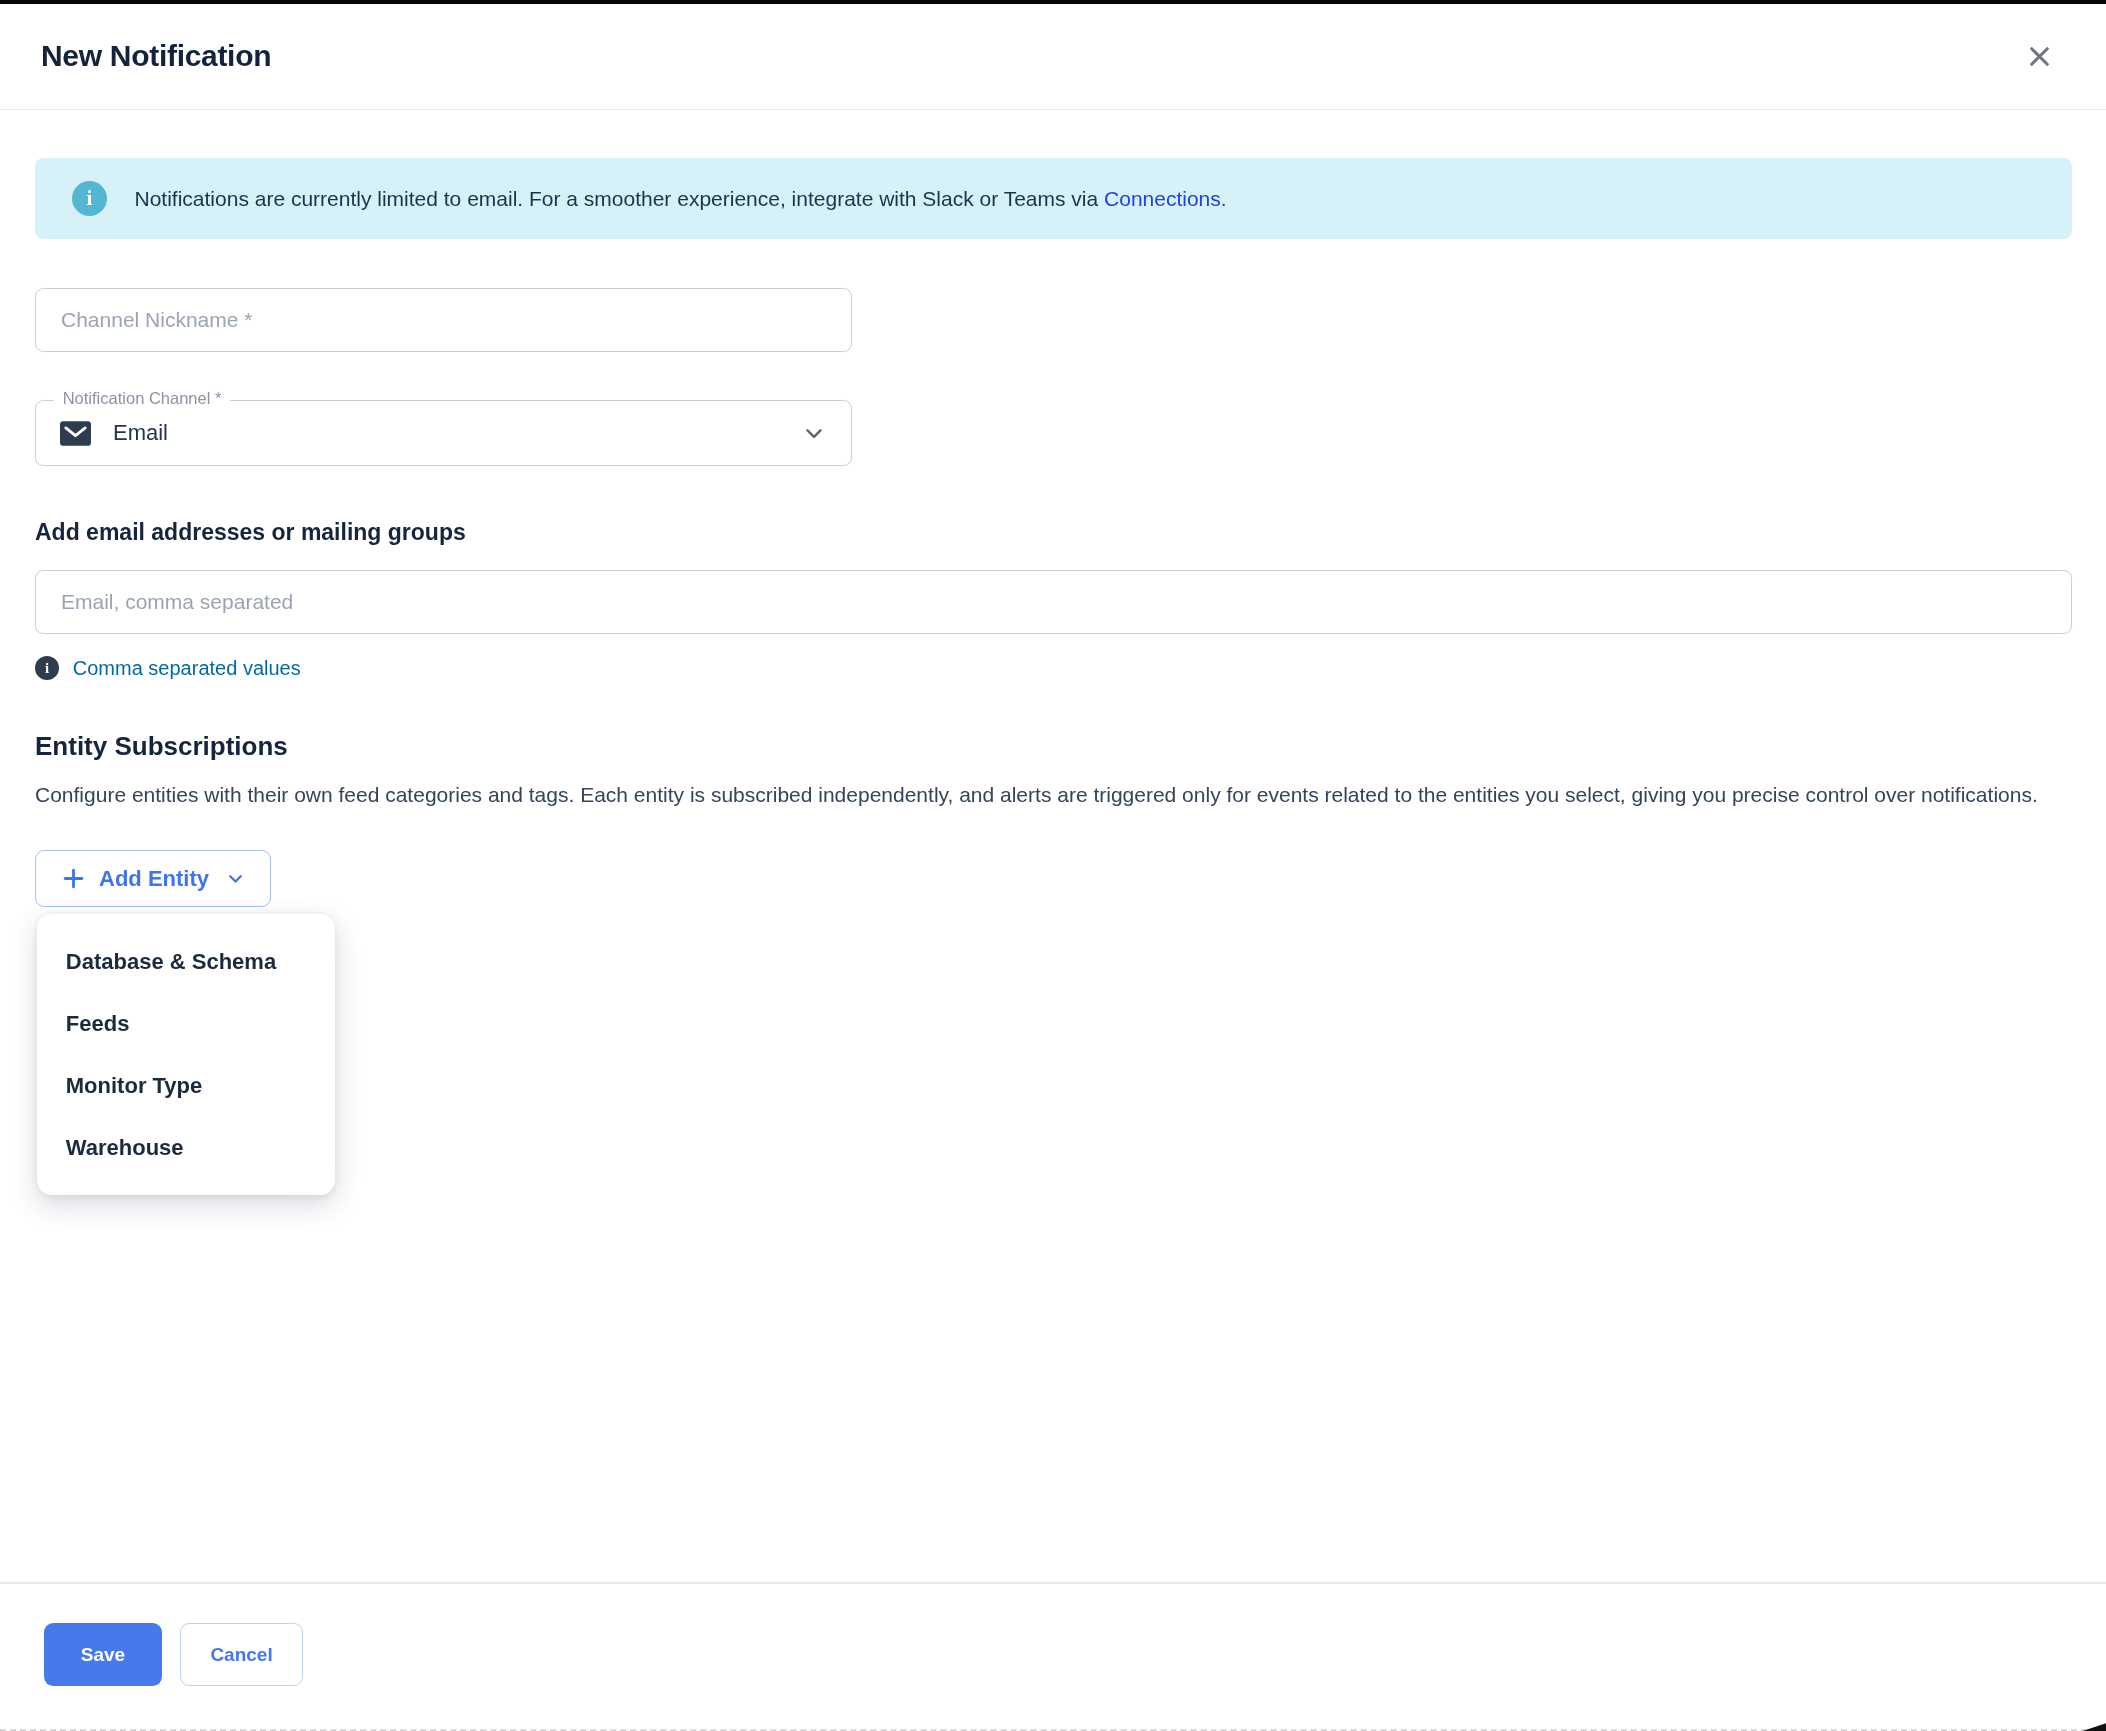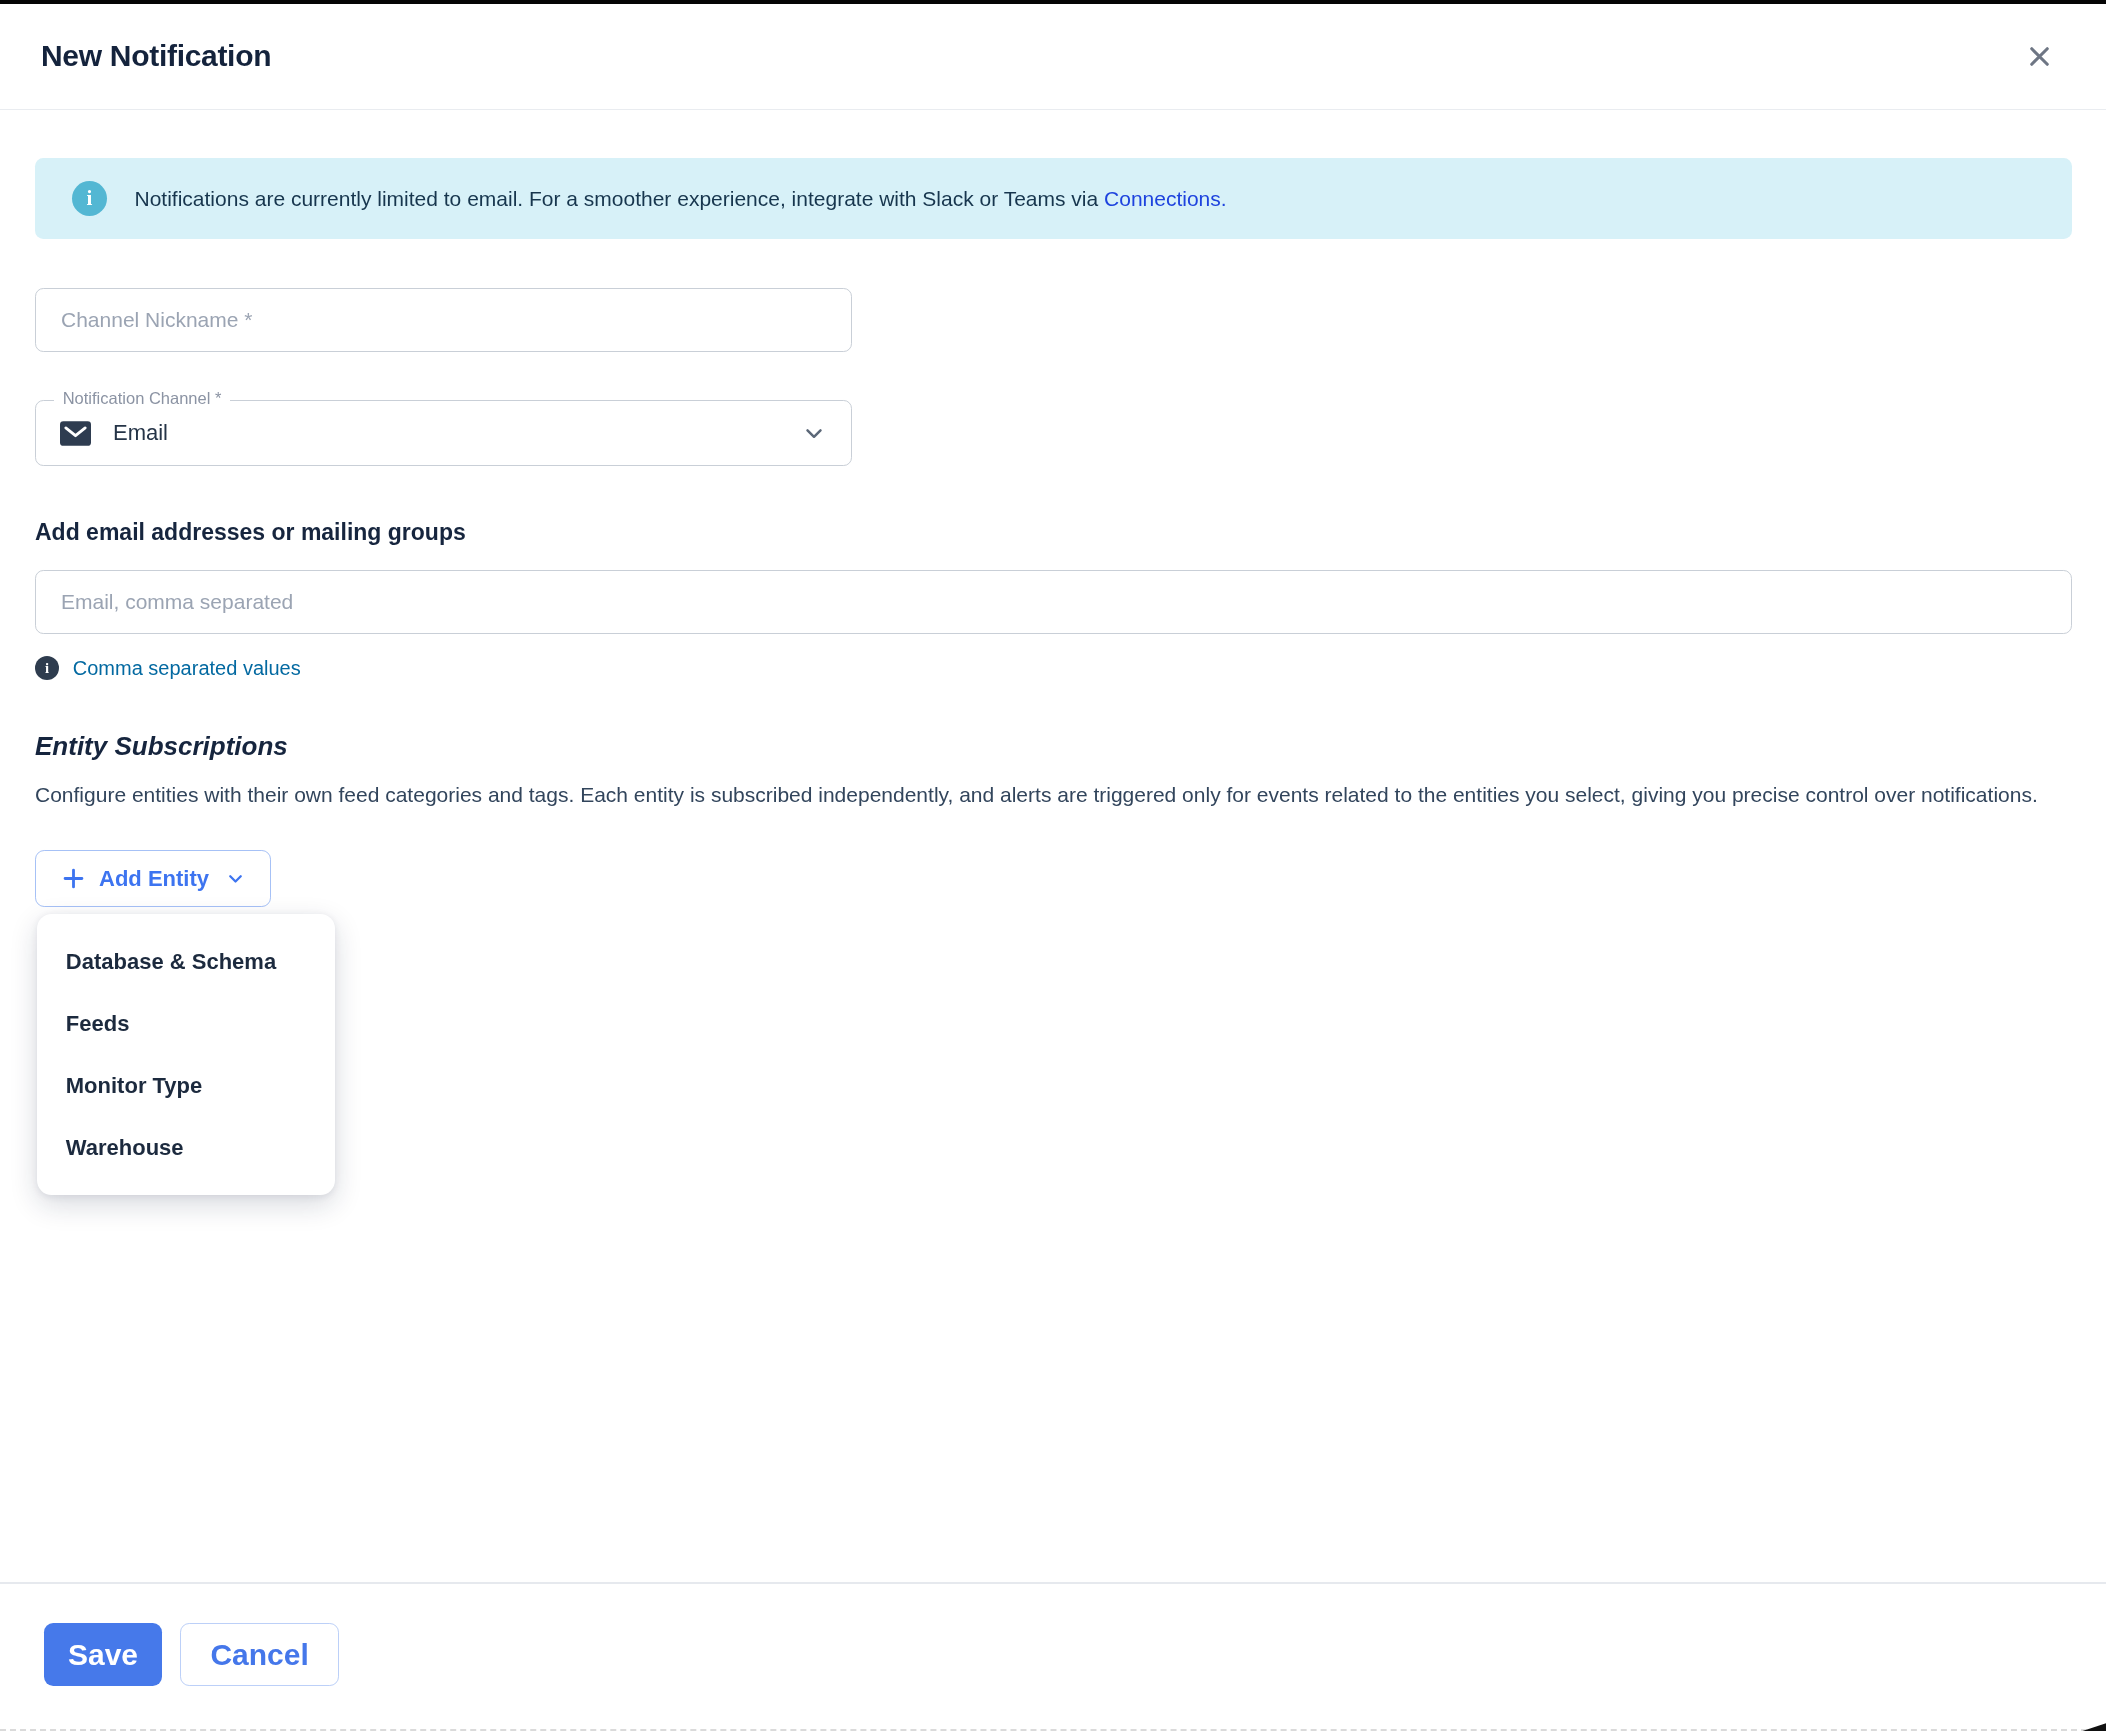--- a/index.html
+++ b/index.html
@@ -94,21 +94,21 @@
   .helper-icon {
     width:24px; height:24px; border-radius:50%;
     background:#2e3c4e; color:#ffffff;
     display:flex; align-items:center; justify-content:center;
     font-size:14.7px; font-weight:700; font-family:"Liberation Serif", serif;
   }
   .helper-text { font-size:20px; color:#0369a1; }
 
   .entity-heading {
     margin-top:51px;
-    font-size:26px; font-weight:700; color:#16253e;font-style:italic;
+    font-size:26px; font-weight:700; color:#16253e;
   }
   .entity-desc {
     margin-top:13px;
     font-size:21px; line-height:40px; color:#32455c;
     max-width:2037px;
   }
 
   .add-entity-wrap { position:relative; margin-top:35px; display:inline-block; }
   .add-entity-btn {
     height:57px;
@@ -140,21 +140,21 @@
   .footer-divider {
     position:absolute; left:0; right:0; top:1582px;
     height:1.8px; background:#e6e9ee;
   }
   .footer {
     position:absolute; left:44px; top:1623px;
     display:flex; gap:18.4px;
   }
   .btn {
     height:63px; border-radius:9.2px;
-    font-size:30px; font-weight:700;
+    font-size:19px; font-weight:700;
     font-family:"Liberation Sans", sans-serif;
     cursor:pointer;
     display:flex; align-items:center; justify-content:center;
   }
   .btn-save { width:118px; background:#4679ea; color:#ffffff; border:none; }
   .btn-cancel { padding:0 29px; background:#ffffff; color:#4577ea; border:1.8px solid #bcd0f8; }
 
   .bottom-dashes {
     position:absolute; left:0; right:0; bottom:0.9px;
     border-top:2.8px dashed #bdbdbd; opacity:0.55;

